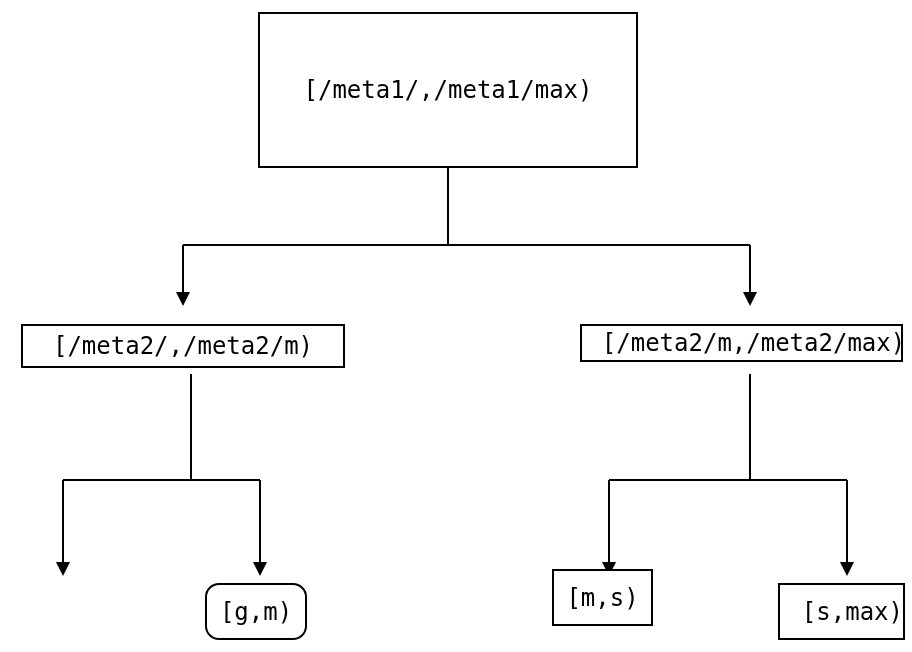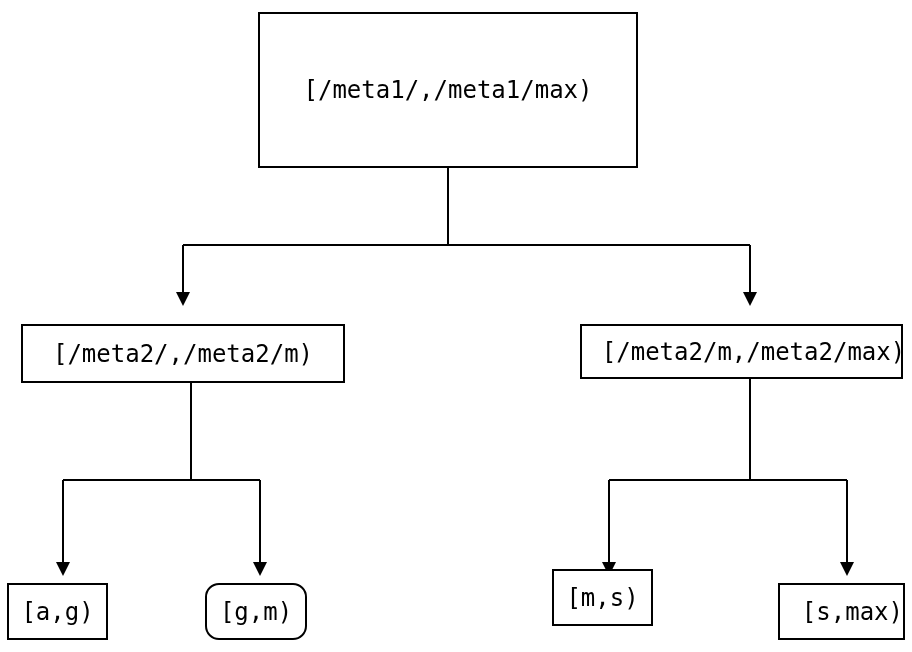--- a/index.html
+++ b/index.html
@@ -34,22 +34,22 @@
   }
   .node-label {
     font-family: "DejaVu Sans Mono", "Liberation Mono", monospace;
     font-size: 24px;
     line-height: 1;
     color: #000000;
     white-space: pre;
     letter-spacing: 0px;
   }
   .node-root  { left: 258px; top: 12px;  width: 380px; height: 156px; }
-  .node-l2a   { left: 21px;  top: 324px; width: 324px; height: 59px; }
-  .node-l2b   { left: 580px; top: 324px; width: 323px; height: 55px; padding-left: 24px; }
+  .node-l2a   { left: 21px;  top: 324px; width: 324px; height: 44px; }
+  .node-l2b   { left: 580px; top: 324px; width: 323px; height: 38px; padding-left: 24px; }
   .node-leaf1 { left: 7px;   top: 583px; width: 101px; height: 57px; }
   .node-leaf2 { left: 205px; top: 583px; width: 102px; height: 57px; border-radius: 14px; }
   .node-leaf3 { left: 552px; top: 569px; width: 101px; height: 57px; }
   .node-leaf4 { left: 778px; top: 583px; width: 127px; height: 57px; justify-content: flex-end; }
 </style>
 </head>
 <body>
 
 <div id="diagram-root">
 
@@ -85,23 +85,20 @@
   </div>
 
   <div class="node-box node-l2a">
     <span class="node-label">[/meta2/,/meta2/m)</span>
   </div>
 
   <div class="node-box node-l2b">
     <span class="node-label">[/meta2/m,/meta2/max)</span>
   </div>
 
-  <div class="node-box node-leaf1">
-    <span class="node-label">[a,g)</span>
-  </div>
 
   <div class="node-box node-leaf2">
     <span class="node-label">[g,m)</span>
   </div>
 
   <div class="node-box node-leaf3">
     <span class="node-label">[m,s)</span>
   </div>
 
   <div class="node-box node-leaf4">

